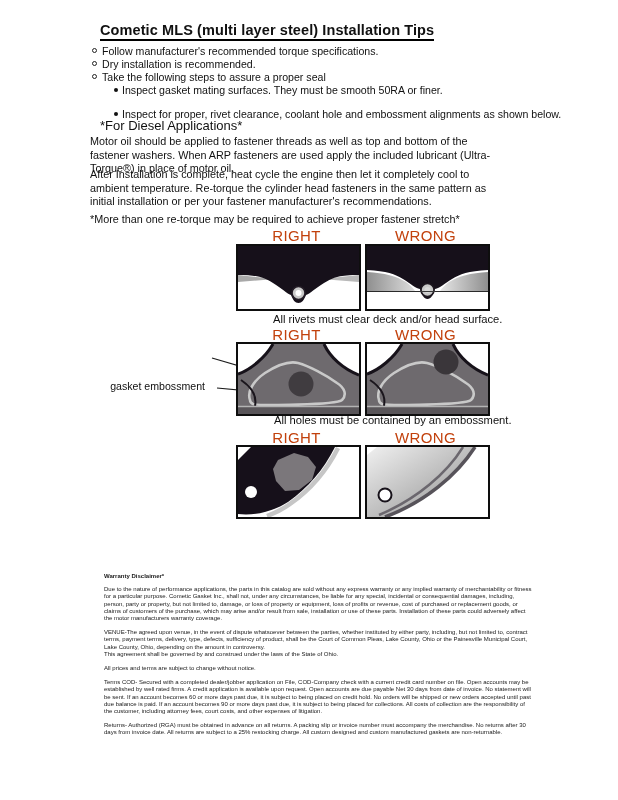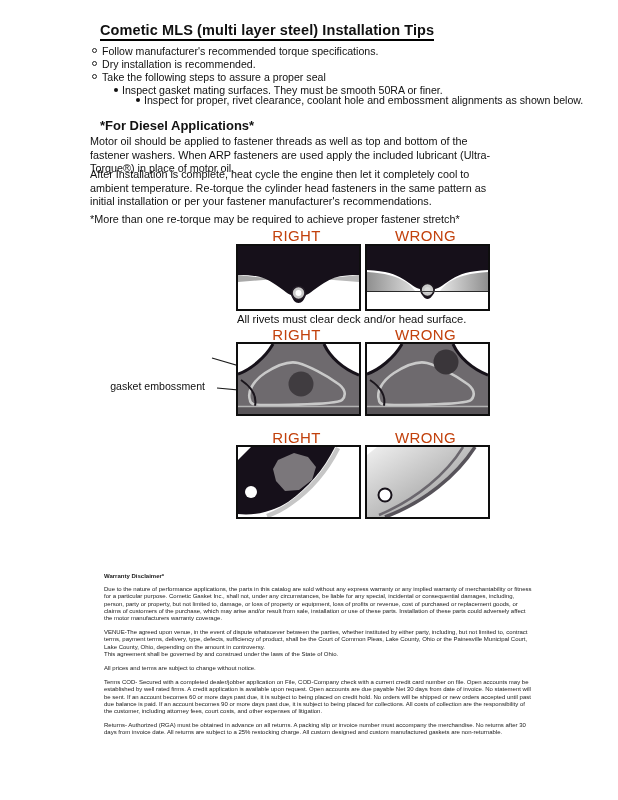--- a/index.html
+++ b/index.html
@@ -18,46 +18,46 @@
   .b-sub{left:114px;}
   .marker-open{
     display:inline-block;width:3px;height:3px;border:1px solid #222;border-radius:50%;
     margin-right:5px;vertical-align:2px;
   }
   .marker-fill{
     display:inline-block;width:4px;height:4px;background:#111;border-radius:50%;
     margin-right:4px;vertical-align:2px;
   }
   
-  #diesel-heading{left:100px;top:118px;font-size:13px;font-weight:700;}
+  #diesel-heading{left:100px;top:118px;font-size:13px;font-weight:400;}
   .para{left:90px;width:412px;font-size:10.8px;line-height:13.6px;}
   
   .rw-label{width:121px;text-align:center;font-size:15px;letter-spacing:.4px;color:#c2410c;}
   .panel{border:2px solid #0e0e0e;background:#fff;line-height:0;}
-  .caption{font-size:11.2px;line-height:12.5px;color:#101010;white-space:pre-line;}
+  .caption{font-size:11.2px;line-height:12.5px;color:#101010;white-space:pre-line;margin-left:36px;}
   .annot{font-size:10.6px;line-height:12px;text-align:right;white-space:pre-line;color:#101010;}
   
   #warranty{left:104px;top:573px;width:430px;font-size:6px;line-height:7.2px;color:#1a1a1a;}
   #warranty .w-head{font-weight:700;margin:0 0 6px 0;}
   #warranty p{margin:0 0 7px 0;white-space:pre-line;}
   
   #page-code{left:386px;top:757px;font-size:18px;letter-spacing:.4px;color:#7f1d1d;}
 </style>
 </head>
 <body>
 
 <div id="page">
 
   <div id="title" class="abs">Cometic MLS (multi layer steel) Installation Tips</div>
 
   <div class="abs bullet-line b-top" style="top:45px;"><span class="marker-open"></span><span>Follow manufacturer's recommended torque specifications.</span></div>
   <div class="abs bullet-line b-top" style="top:58px;"><span class="marker-open"></span><span>Dry installation is recommended.</span></div>
   <div class="abs bullet-line b-top" style="top:71px;"><span class="marker-open"></span><span>Take the following steps to assure a proper seal</span></div>
   <div class="abs bullet-line b-sub" style="top:84px;"><span class="marker-fill"></span><span>Inspect gasket mating surfaces.  They must be smooth 50RA or finer.</span></div>
-  <div class="abs bullet-line b-sub" style="top:94px;margin-left:22px;"><span class="marker-fill"></span><span>Inspect for proper, rivet clearance, coolant hole and embossment alignments as shown below.</span></div>
+  <div class="abs bullet-line b-sub" style="top:108px;"><span class="marker-fill"></span><span>Inspect for proper, rivet clearance, coolant hole and embossment alignments as shown below.</span></div>
 
   <div id="diesel-heading" class="abs">*For Diesel Applications*</div>
   <div class="abs para" style="top:135px;">Motor oil should be applied to fastener threads as well as top and bottom of the fastener washers. When ARP fasteners are used apply the included lubricant (Ultra-Torque®) in place of motor oil.</div>
   <div class="abs para" style="top:168px;">After Installation is complete, heat cycle the engine then let it completely cool to ambient temperature. Re-torque the cylinder head fasteners in the same pattern as initial installation or per your fastener manufacturer's recommendations.</div>
   <div class="abs para" style="top:213px;">*More than one re-torque may be required to achieve proper fastener stretch*</div>
 
   <div class="abs rw-label" style="left:236px;top:227px;">RIGHT</div>
   <div class="abs rw-label" style="left:365px;top:227px;">WRONG</div>
 
   <div class="abs panel" style="left:236px;top:244px;">
@@ -129,20 +129,21 @@
       <path d="M86,0 L121,0 L121,31 C105,25 92,13 86,0 Z" fill="#ffffff"></path>
       <path d="M86,0 C92,13 105,25 121,31" fill="none" stroke="#17121a" stroke-width="3"></path>
       <path d="M12,56 C9,48 15,37 27,29 C41,20 52,17 60,19 C71,22 88,31 99,39 C107,44 109,51 104,56 C98,61 22,62 15,60 C13,59 12,57 12,56 Z" fill="none" stroke="#c9c9c9" stroke-width="2.6"></path>
       <path d="M3,36 C15,44 19,52 17,62" fill="none" stroke="#1a151c" stroke-width="2"></path>
       <circle cx="79" cy="18" r="12.5" fill="#3a363a"></circle>
       <rect x="0" y="63" width="121" height="7" fill="#595559"></rect>
       <line x1="0" y1="62.5" x2="121" y2="62.5" stroke="#b3b3b3" stroke-width="1.5"></line>
     </svg>
   </div>
 
+  <div class="abs caption" style="left:238px;top:414px;">All holes must be contained by an embossment.</div>
 
   <div class="abs rw-label" style="left:236px;top:429px;">RIGHT</div>
   <div class="abs rw-label" style="left:365px;top:429px;">WRONG</div>
 
   <div class="abs panel" style="left:236px;top:445px;">
     <svg width="121" height="70" viewBox="0 0 121 70">
       <rect x="0" y="0" width="121" height="70" fill="#ffffff"></rect>
       <path d="M0,13 L13,0 H97 C86,22 70,41 50,55 C36,64 18,69 0,67 Z" fill="#16101a"></path>
       <path d="M100,1 C89,23 72,43 52,57 C45,62 37,66 29,69" fill="none" stroke="#c6c6c6" stroke-width="4.5"></path>
       <polygon points="40,13 56,6 70,10 78,20 74,33 61,43 47,44 38,34 35,22" fill="#7b777b"></polygon>

